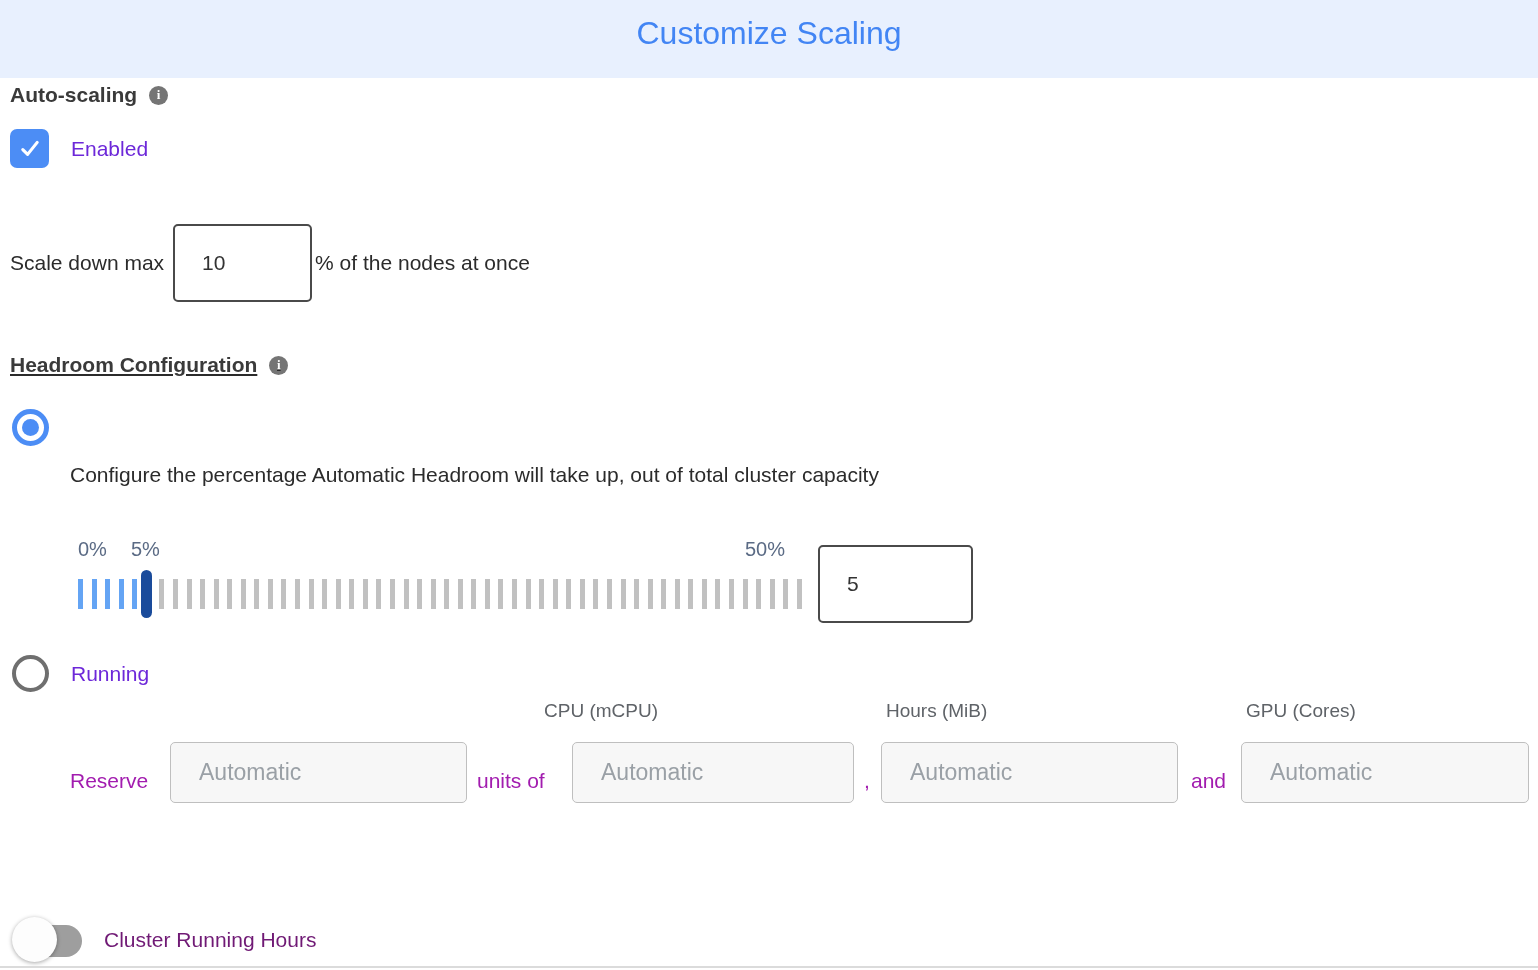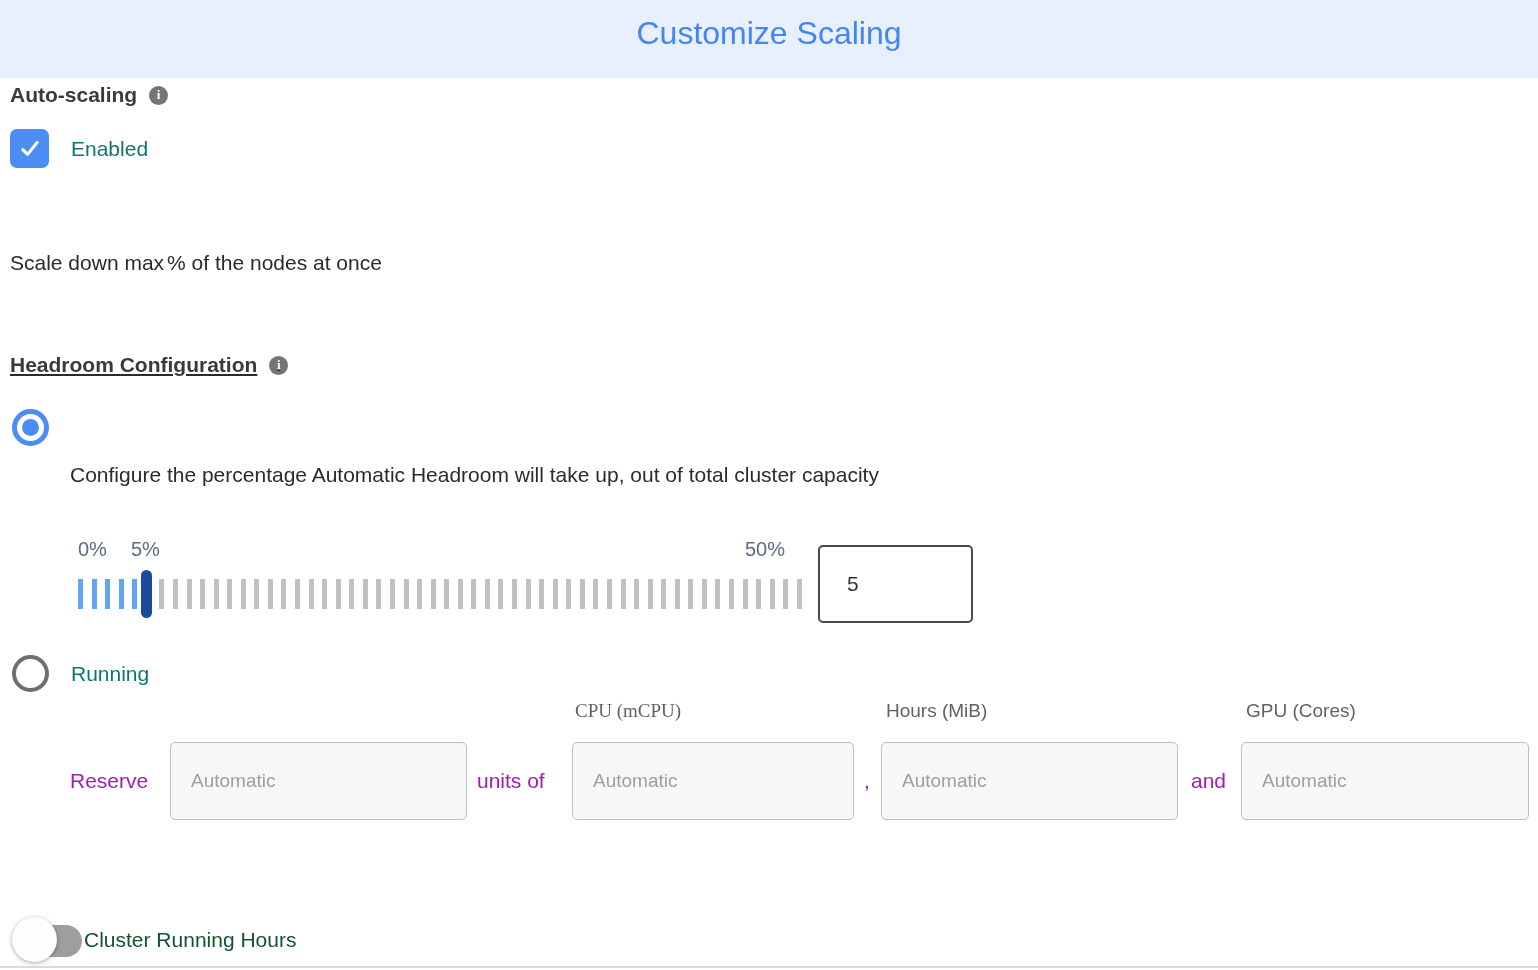--- a/index.html
+++ b/index.html
@@ -25,21 +25,21 @@
     display: inline-flex; align-items: center; justify-content: center; cursor: pointer;
   }
 
   
   .checkbox-row { display: flex; align-items: center; }
   .checkbox {
     width: 39px; height: 39px; border-radius: 7px; background: #4C8DF5;
     display: flex; align-items: center; justify-content: center; cursor: pointer;
   }
   .checkbox svg { width: 24px; height: 24px; }
-  .control-label { font-size: 21px; color: #0f766e; margin-left: 22px; }
+  .control-label { font-size: 21px; color: #6d28d9; margin-left: 22px; }
 
   
   .value-input {
     border: 2px solid #4a4a4a; border-radius: 5px; background: #ffffff;
     font-size: 21px; color: #333333; padding-left: 27px; outline: none;
     font-family: "Liberation Sans", sans-serif;
   }
 
   .body-text { font-size: 21px; color: #2b2b2b; }
 
@@ -54,21 +54,21 @@
   .slider-label { font-size: 20px; color: #5B6B85; }
   .slider-wrap { left: 78px; top: 570px; width: 724px; height: 48px; }
   .tick-row { position: absolute; left: 0; top: 9px; width: 724px; height: 30px;
               display: flex; justify-content: space-between; cursor: pointer; }
   .tick { width: 5px; height: 30px; }
   .slider-handle { position: absolute; top: 0; width: 11px; height: 48px; border-radius: 6px; cursor: grab; }
 
   
   .auto-input {
     border: 1px solid #BFBFBF; border-radius: 5px; background: #F7F7F7;
-    font-size: 19px; color: #555; padding-left: 20px; outline: none; height: 78px;
+    font-size: 23px; color: #555; padding-left: 28px; outline: none; height: 61px;
     font-family: "Liberation Sans", sans-serif;
   }
   .auto-input::placeholder { color: #9AA0A6; opacity: 1; }
 
   .col-header { font-size: 19px; color: #5F6368; }
   .row-78 { line-height: 78px; font-size: 21px; color: #a21caf; }
 
   
   .toggle-track { left: 18px; top: 925px; width: 64px; height: 32px; border-radius: 16px; background: #9E9E9E; cursor: pointer; }
   .toggle-knob { left: 12px; top: 917px; width: 45px; height: 45px; border-radius: 50%; background: #FDFDFD;
@@ -94,20 +94,21 @@
       <svg viewBox="0 0 20 20" width="24" height="24">
         <polyline points="4,10.5 8,14.5 16,4.5" fill="none" stroke="#ffffff" stroke-width="2.6" stroke-linecap="round" stroke-linejoin="round"></polyline>
       </svg>
     </span>
   </div>
   <span class="control-label">Enabled</span>
 </div>
 
 <div class="abs" style="left:10px; top:224px; height:78px; display:flex; align-items:center;">
   <span class="body-text">Scale down max</span>
+  <input class="value-input" style="width: 139px; height: 78px; margin-left: 9px;" type="text" value="10">
   <span class="body-text" style="margin-left:3px;">% of the nodes at once</span>
 </div>
 
 <div class="abs section-row" style="left:10px; top:353px;text-decoration:underline;">
   <span class="section-label">Headroom Configuration</span>
   <span class="info-icon">i</span>
 </div>
 
 <div class="abs radio-row" style="left:12px; top:409px;">
   <div class="radio selected">
@@ -181,30 +182,30 @@
   <div class="slider-handle" id="slider-handle" style="background: rgb(26, 75, 155); left: 63px;"></div>
 </div>
 
 <input class="abs value-input" style="left: 818px; top: 545px; width: 155px; height: 78px;" type="text" value="5">
 
 <div class="abs radio-row" style="left:12px; top:655px;">
   <div class="radio unselected"></div>
   <span class="control-label">Running</span>
 </div>
 
-<div class="abs col-header" style="left:575px; top:700px;font-family:Liberation Serif, serif;">CPU (mCPU)</div>
+<div class="abs col-header" style="left:544px; top:700px;">CPU (mCPU)</div>
 <div class="abs col-header" style="left:886px; top:700px;">Hours (MiB)</div>
 <div class="abs col-header" style="left:1246px; top:700px;">GPU (Cores)</div>
 
 <div class="abs row-78" style="left:70px; top:742px;">Reserve</div>
 <input class="abs auto-input" style="left: 170px; top: 742px; width: 297px;" type="text" placeholder="Automatic">
 <div class="abs row-78" style="left:477px; top:742px;">units of</div>
 <input class="abs auto-input" style="left: 572px; top: 742px; width: 282px;" type="text" placeholder="Automatic">
 <div class="abs row-78" style="left:864px; top:742px;">,</div>
 <input class="abs auto-input" style="left: 881px; top: 742px; width: 297px;" type="text" placeholder="Automatic">
 <div class="abs row-78" style="left:1191px; top:742px;">and</div>
 <input class="abs auto-input" style="left: 1241px; top: 742px; width: 288px;" type="text" placeholder="Automatic">
 
 <div class="abs toggle-track"></div>
 <div class="abs toggle-knob"></div>
-<div class="abs" style="left:84px; top:916px; height:48px; line-height:48px; font-size:21px; color:#14532d;">Cluster Running Hours</div>
+<div class="abs" style="left:104px; top:916px; height:48px; line-height:48px; font-size:21px; color:#701a75;">Cluster Running Hours</div>
 
 <div class="abs bottom-divider"></div>
 
 </body></html>

